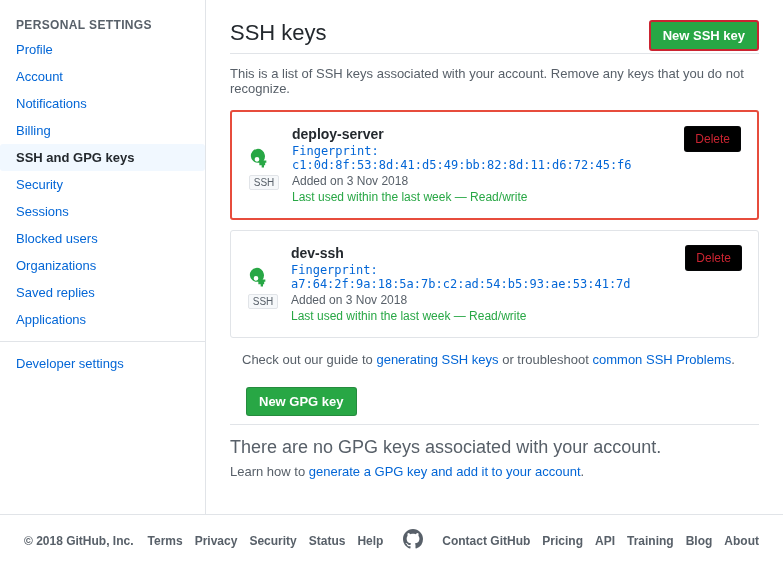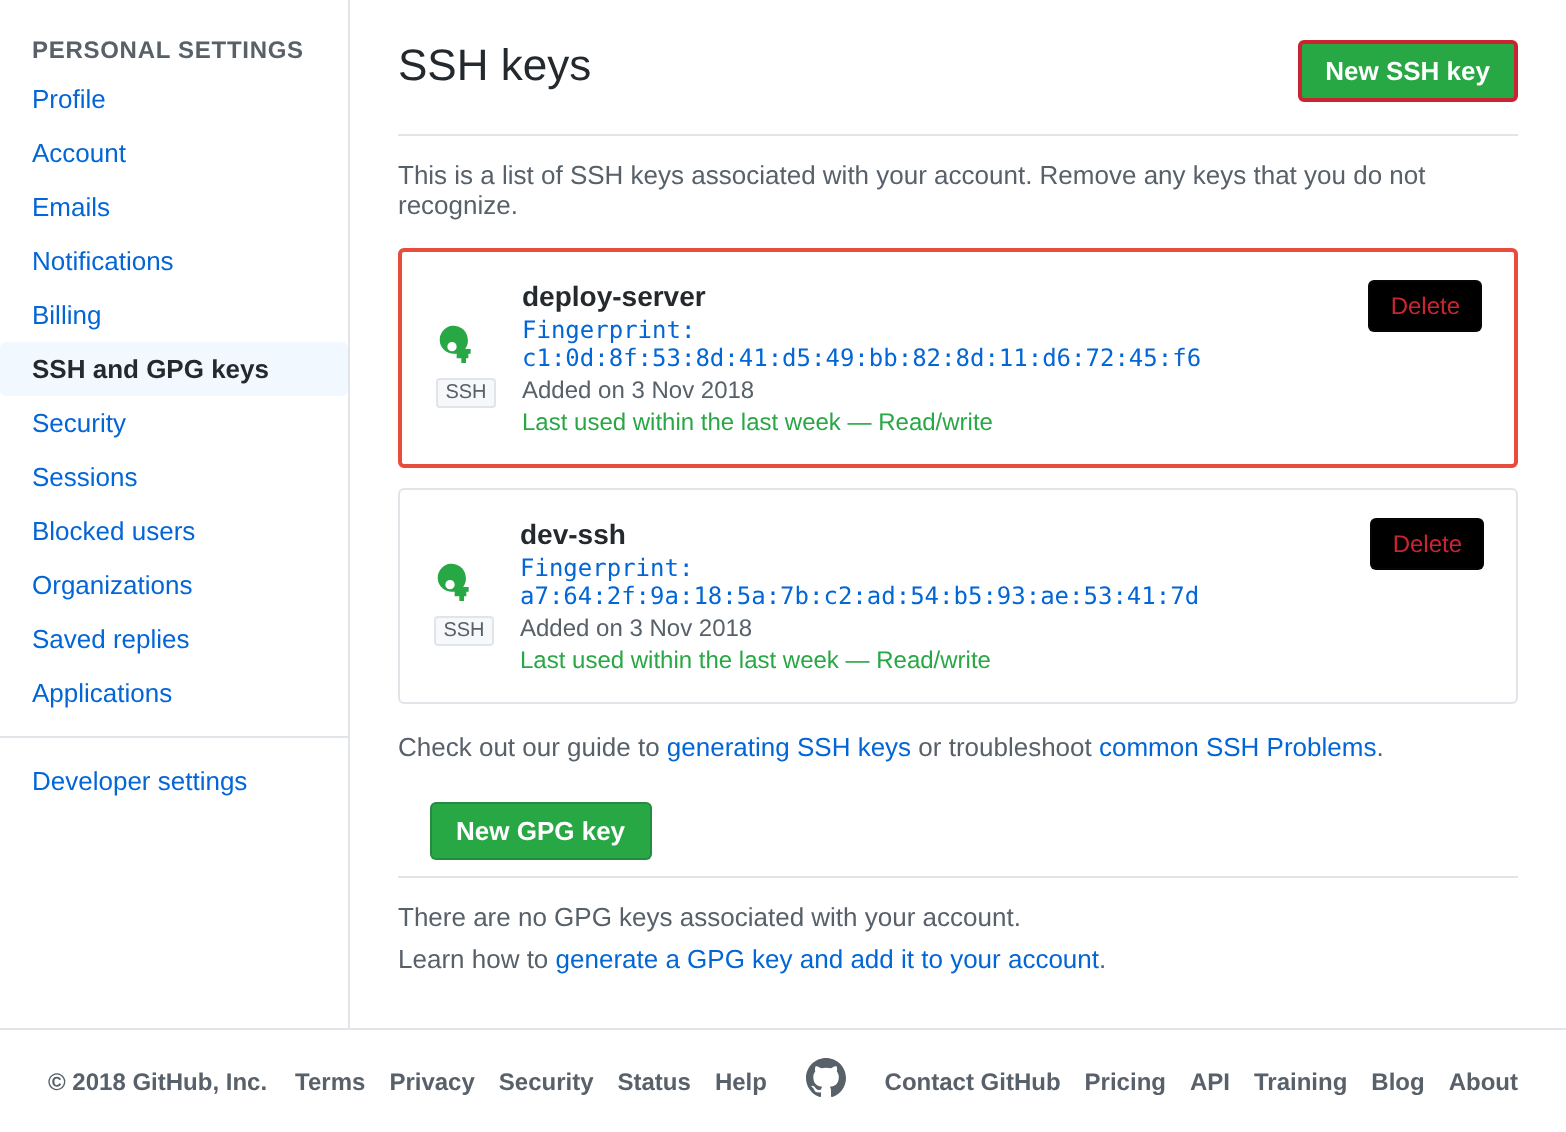--- a/index.html
+++ b/index.html
@@ -3,31 +3,31 @@
   <meta charset="utf-8">
   <style>
     * { box-sizing: border-box; margin: 0; padding: 0; }
     body { font-family: -apple-system, BlinkMacSystemFont, "Segoe UI", Helvetica, Arial, sans-serif; font-size: 14px; color: #24292e; background: #fff; }
     
     .layout { display: flex; flex-direction: column; min-height: 566px; }
     
     .main-content { display: flex; flex: 1; }
     
     
-    .sidebar { width: 175px; padding: 10px 0; border-right: 1px solid #e1e4e8; flex-shrink: 0; }
+    .sidebar { width: 206px; padding: 10px 0; border-right: 1px solid #e1e4e8; flex-shrink: 0; }
     .sidebar-section-title { font-size: 12px; font-weight: 600; color: #586069; padding: 8px 16px 4px; text-transform: uppercase; letter-spacing: 0.03em; }
     .sidebar-item { display: block; padding: 6px 16px; color: #0366d6; text-decoration: none; font-size: 13px; cursor: pointer; }
     .sidebar-item.active { background: #f1f8ff; color: #24292e; font-weight: 600; border-radius: 3px; }
     .sidebar-item.active { color: #24292e; }
     .sidebar-divider { height: 1px; background: #e1e4e8; margin: 8px 0; }
     
     
     .content { flex: 1; padding: 20px 24px; }
     .section-title { font-size: 22px; font-weight: 400; color: #24292e; border-bottom: 1px solid #e1e4e8; padding-bottom: 8px; flex: 1; margin-right: 16px; }
-    .section-title-wrap { display: flex; align-items: baseline; border-bottom: 1px solid #e1e4e8; padding-bottom: 16px; margin-bottom: 12px; }
+    .section-title-wrap { display: flex; align-items: baseline; border-bottom: 1px solid #e1e4e8; padding-bottom: 2px; margin-bottom: 12px; }
     .section-title-wrap .section-title { border-bottom: none; padding-bottom: 0; margin-right: 0; }
     
     .btn-green { background: #28a745; color: #fff; border: 1px solid rgba(27,31,35,0.2); padding: 6px 12px; border-radius: 3px; font-size: 13px; font-weight: 600; cursor: pointer; white-space: nowrap; }
     
     .description { font-size: 13px; color: #586069; margin-bottom: 14px; }
     
     
     .ssh-key-card { border: 1px solid #e1e4e8; border-radius: 3px; margin-bottom: 10px; padding: 14px 16px; display: flex; align-items: center; gap: 12px; position: relative; }
     .ssh-key-card.highlighted { border: 2px solid #e74c3c; }
     
@@ -37,28 +37,28 @@
     
     .key-info { flex: 1; }
     .key-name { font-weight: 600; font-size: 14px; color: #24292e; margin-bottom: 2px; }
     .key-fingerprint { font-size: 12px; color: #0366d6; font-family: "SFMono-Regular", Consolas, monospace; margin-bottom: 2px; }
     .key-added { font-size: 12px; color: #586069; margin-bottom: 2px; }
     .key-status { font-size: 12px; color: #28a745; }
     
     .btn-delete { background: #000000; color: #cb2431; border: 1px solid rgba(27,31,35,0.2); padding: 5px 10px; border-radius: 3px; font-size: 12px; cursor: pointer; align-self: flex-start; flex-shrink: 0; }
     
     
-    .guide-text { font-size: 13px; color: #586069; margin: 14px 0 20px; }
+    .guide-text { font-size: 13px; color: #586069; margin: 14px 12px 20px; }
     .guide-text a { color: #0366d6; text-decoration: none; }
     
     
     .gpg-section { margin-top: 8px; }
     .gpg-header { display: flex; align-items: baseline; border-bottom: 1px solid #e1e4e8; padding-bottom: 8px; margin-bottom: 12px; }
     .gpg-header .section-title { flex: 1; font-size: 22px; font-weight: 400; border-bottom: none; padding-bottom: 0; }
-    .gpg-empty { font-size: 13px; color: #586069; margin-bottom: 6px; }
+    .gpg-empty { font-size: 18px; color: #586069; margin-bottom: 6px; }
     .gpg-learn { font-size: 13px; color: #586069; }
     .gpg-learn a { color: #0366d6; text-decoration: none; }
     
     
     .footer { border-top: 1px solid #e1e4e8; padding: 14px 24px; display: flex; align-items: center; font-size: 12px; color: #586069; gap: 14px; font-weight: bold; }
     .footer-center { flex: 1; display: flex; justify-content: center; }
     .footer a { color: #586069; text-decoration: none; }
     .footer-links { display: flex; gap: 12px; }
     
     
@@ -71,21 +71,20 @@
 <body>
 
 <div class="layout">
   <div class="main-content">
 
     <nav class="sidebar">
       <div class="sidebar-section-title">Personal settings</div>
 
       <a class="sidebar-item">Profile</a>
       <a class="sidebar-item">Account</a>
-      <a class="sidebar-item">Emails</a>
       <a class="sidebar-item">Notifications</a>
       <a class="sidebar-item">Billing</a>
       <a class="sidebar-item active">SSH and GPG keys</a>
       <a class="sidebar-item">Security</a>
       <a class="sidebar-item">Sessions</a>
       <a class="sidebar-item">Blocked users</a>
       <a class="sidebar-item">Organizations</a>
       <a class="sidebar-item">Saved replies</a>
       <a class="sidebar-item">Applications</a>
 

